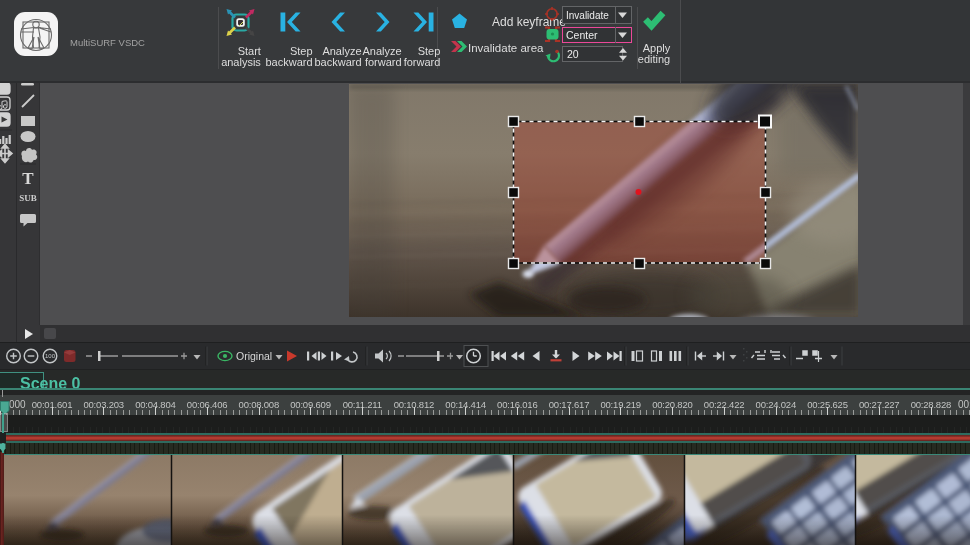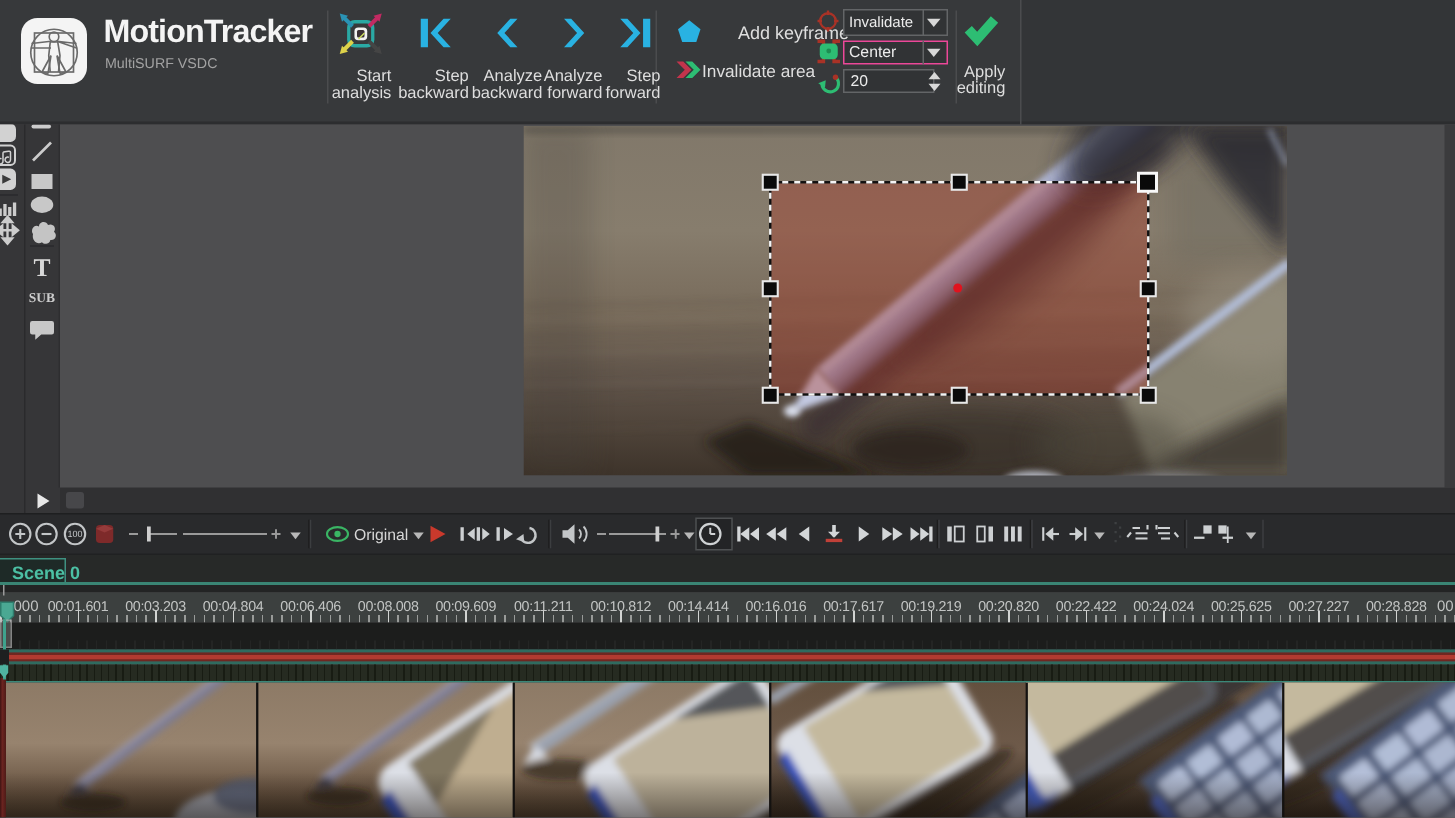--- a/index.html
+++ b/index.html
@@ -22,21 +22,20 @@
  <g stroke="#6a6a6a" fill="none" stroke-width="1.1">
   <circle cx="22" cy="23" r="15.5"></circle>
   <rect x="9" y="10" width="26" height="26"></rect>
   <circle cx="22" cy="12.5" r="3.2"></circle>
   <path d="M19.5 16 h5 l1.5 9 -1 11 M19.5 16 l-1 9 1 11"></path>
   <path d="M7 17 l13 -1.5 M7 20 l13 0 M24 15.5 l13 1.5 M24 15.5 l13 4.5"></path>
   <path d="M20 25 l-6 11 M24 25 l6 11 M20 25 l-2 12 M24 25 l2 12"></path>
   <path d="M14 36 l4 1 M30 36 l-4 1"></path>
  </g>
 </svg>
-<div class="abs" style="left:69px;top:9px;font-size:21.5px;font-weight:bold;color:#f4f4f4;letter-spacing:-0.6px">MotionTracker</div>
 <div class="abs" style="left:70px;top:37px;font-size:9.5px;color:#a2a2a2">MultiSURF VSDC</div>
 
 <div class="abs" style="left:218px;top:7px;width:1px;height:62px;background:#4b4c4e"></div>
 <div class="abs" style="left:437px;top:7px;width:1px;height:62px;background:#4b4c4e"></div>
 <div class="abs" style="left:637px;top:7px;width:1px;height:62px;background:#4b4c4e"></div>
 <div class="abs" style="left:680px;top:0px;width:1px;height:83px;background:#4b4c4e"></div>
 
 <div class="lbl" style="left:241px;top:46px">Start<br>analysis</div>
 <div class="lbl" style="left:289px;top:46px">Step<br>backward</div>
 <div class="lbl" style="left:338px;top:46px">Analyze<br>backward</div>
@@ -352,21 +351,21 @@
   <path d="M822 16.5 h-7" fill="none"></path>
         <rect x="813" y="9" width="4" height="4"></rect>
         <path d="M818.5 9 v11" fill="none" stroke-width="1.2"></path>
  </g>
  <path d="M830.5 13 h7 l-3.5 4.5 Z" fill="#b8b8b8"></path>
  <path d="M842 4.5 v19" stroke="#3c3e40"></path>
 </svg>
 
 <div class="abs" style="left:0;top:370px;width:970px;height:19px;background:#272928"></div>
 <div class="abs" style="left:0;top:372px;width:44px;height:17px;background:#1e2a27;border-top:1px solid #3f9181;border-right:1px solid #3f9181"></div>
-<div class="abs" style="left:8px;top:375px;font-size:12px;font-weight:bold;color:#4cc0a4">Scene 0</div>
+<div class="abs" style="left:20px;top:375px;font-size:16px;font-weight:bold;color:#4cc0a4">Scene 0</div>
 <div class="abs" style="left:0;top:388px;width:970px;height:1.5px;background:#3a8574"></div>
 <div class="abs" style="left:0;top:390px;width:970px;height:5px;background:#232424"></div>
 
 <div class="abs" style="left:0;top:395px;width:970px;height:20px;background:#3c403f"></div>
 <div class="abs" style="left:9px;top:399px;font-size:10px;color:#c2c4c3">000</div>
 <div class="rl" style="left:52.0px">00:01.601</div>
 <div class="rl" style="left:103.7px">00:03.203</div>
 <div class="rl" style="left:155.4px">00:04.804</div>
 <div class="rl" style="left:207.1px">00:06.406</div>
 <div class="rl" style="left:258.8px">00:08.008</div>

